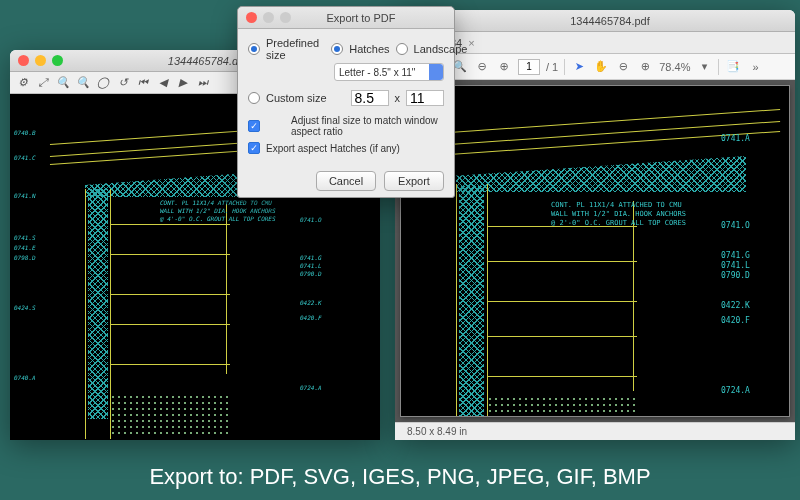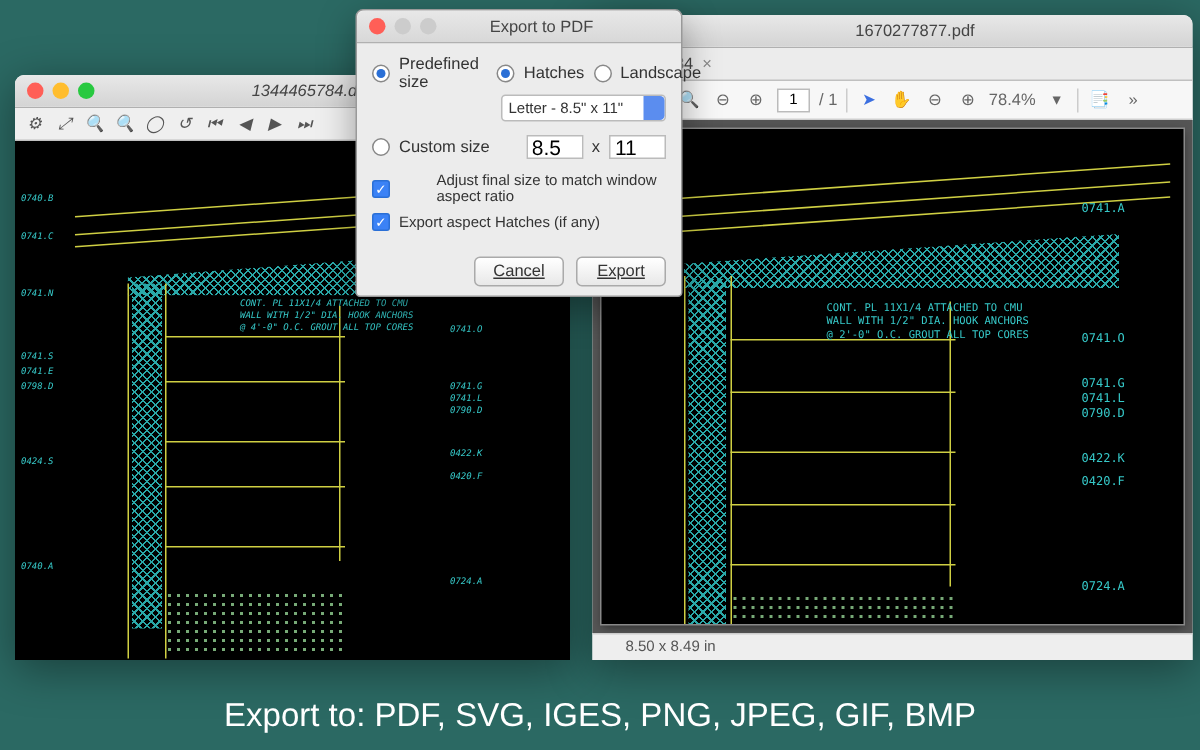--- a/index.html
+++ b/index.html
@@ -20,36 +20,36 @@
   
   
   #win-right { left: 395px; top: 10px; width: 400px; height: 430px; }
   .tabbar { height: 22px; background: #ececec; border-bottom: 1px solid #c0c0c0; display: flex; align-items: center; padding-left: 6px; font-size: 11px; color: #444; }
   .pdf-toolbar { height: 26px; background: #f7f7f7; border-bottom: 1px solid #d0d0d0; display: flex; align-items: center; gap: 6px; padding: 0 6px; font-size: 11px; color: #666; }
   .pdf-toolbar .ico { width: 16px; height: 16px; display:flex; align-items:center; justify-content:center; }
   .pdf-toolbar .sep { width: 1px; height: 16px; background: #ccc; }
   .pg-in { width: 22px; height: 16px; border: 1px solid #bbb; font-size: 10px; text-align: center; }
   .pdf-view { position: absolute; top: 70px; left: 0; right: 0; bottom: 18px; background: #555; padding: 6px; }
   .pdf-page { width: 100%; height: 100%; background: #000; box-shadow: 0 0 0 1px #888, 0 2px 6px rgba(0,0,0,.5); overflow: hidden; position: relative; }
-  .statusbar { position: absolute; bottom: 0; left: 0; right: 0; height: 18px; background: #eee; border-top: 1px solid #ccc; font-size: 10px; color: #555; display:flex; align-items:center; padding:0 22px; }
+  .statusbar { position: absolute; bottom: 0; left: 0; right: 0; height: 18px; background: #eee; border-top: 1px solid #ccc; font-size: 10px; color: #555; display:flex; align-items:center; padding:0 12px; }
   
   
   #dialog { position: absolute; left: 237px; top: 6px; width: 218px; background: #ececec; border: 1px solid #999; border-radius: 5px 5px 3px 3px; box-shadow: 0 8px 24px rgba(0,0,0,.35); z-index: 20; font-size: 11px; color: #333; }
   #dialog .titlebar { background: linear-gradient(#e8e8e8,#d8d8d8); }
   .dlg-body { padding: 8px 10px 6px; }
   .dlg-row { display: flex; align-items: center; min-height: 22px; gap: 6px; }
   .radio { width: 12px; height: 12px; border-radius: 50%; border: 1px solid #888; background: #fff; display: inline-flex; align-items: center; justify-content: center; flex-shrink:0; }
   .radio.checked::after { content: ""; width: 6px; height: 6px; border-radius: 50%; background: #2a6fd6; }
   .chk { width: 12px; height: 12px; border: 1px solid #888; border-radius: 2px; background: #fff; display: inline-flex; align-items: center; justify-content: center; flex-shrink:0; }
   .chk.checked { background: #3b82f6; border-color: #2a6fd6; }
   .chk.checked::after { content: "✓"; color: #fff; font-size: 9px; line-height: 1; }
   .select { flex:1; height: 18px; background: #fff; border: 1px solid #bbb; border-radius: 3px; display:flex; align-items:center; padding:0 4px; font-size: 10px; position:relative; }
   .select::after { content:""; position:absolute; right:0; top:0; bottom:0; width:14px; background:#5b8def; border-radius:0 3px 3px 0; }
   .num-in { width: 38px; height: 16px; border: 1px solid #bbb; font-size: 14px; padding: 0 3px; background:#fff; }
-  .dlg-btns { margin-top: 6px; padding-top: 6px; display: flex; justify-content: flex-end; gap: 8px; text-decoration: underline; }
+  .dlg-btns { margin-top: 6px; padding-top: 6px; display: flex; justify-content: flex-end; gap: 8px; }
   .btn { min-width: 60px; height: 20px; border: 1px solid #aaa; border-radius: 4px; background: linear-gradient(#fff,#e8e8e8); font-size: 11px; display:flex; align-items:center; justify-content:center; }
   
   
   .dwg { position: relative; width: 100%; height: 100%; }
   .dwg .hatch { position:absolute; }
   .hatch-cross { background-image: repeating-linear-gradient(45deg,#2aa8a8 0,#2aa8a8 1px,transparent 1px,transparent 4px), repeating-linear-gradient(-45deg,#2aa8a8 0,#2aa8a8 1px,transparent 1px,transparent 4px); }
   .hatch-dots { background-image: radial-gradient(#7a7 1px, transparent 1px); background-size: 6px 6px; }
   .line-y { position:absolute; background:#cfcf43; }
   .lbl { position:absolute; color:#36c9c9; font-size: 6px; font-family: monospace; white-space: nowrap; }
   .note { position:absolute; color:#36c9c9; font-size: 6px; font-family: monospace; white-space: pre; line-height: 1.3; }
@@ -128,21 +128,21 @@
   </div>
 </div>
 
 <div id="win-right" class="window">
   <div class="titlebar">
     <div class="traffic">
       <span class="tl r"></span>
       <span class="tl y"></span>
       <span class="tl g"></span>
     </div>
-    <span class="title">1670277877.pdf</span>
+    <span class="title">1344465784.pdf</span>
   </div>
   <div class="tabbar">
     <span>1344465784</span>
     <span style="margin-left:6px; color:#888;">×</span>
   </div>
   <div class="pdf-toolbar">
     <span class="ico">☰</span>
     <span class="ico">✉</span>
     <span class="sep"></span>
     <span class="ico">🔍</span>

